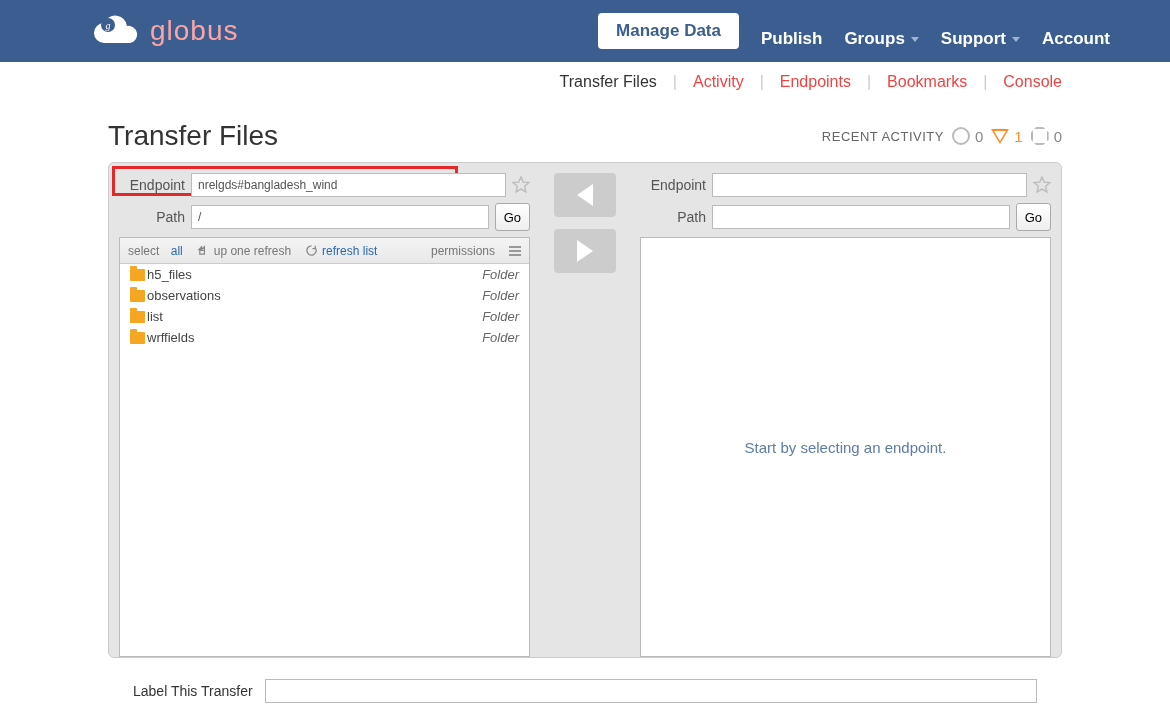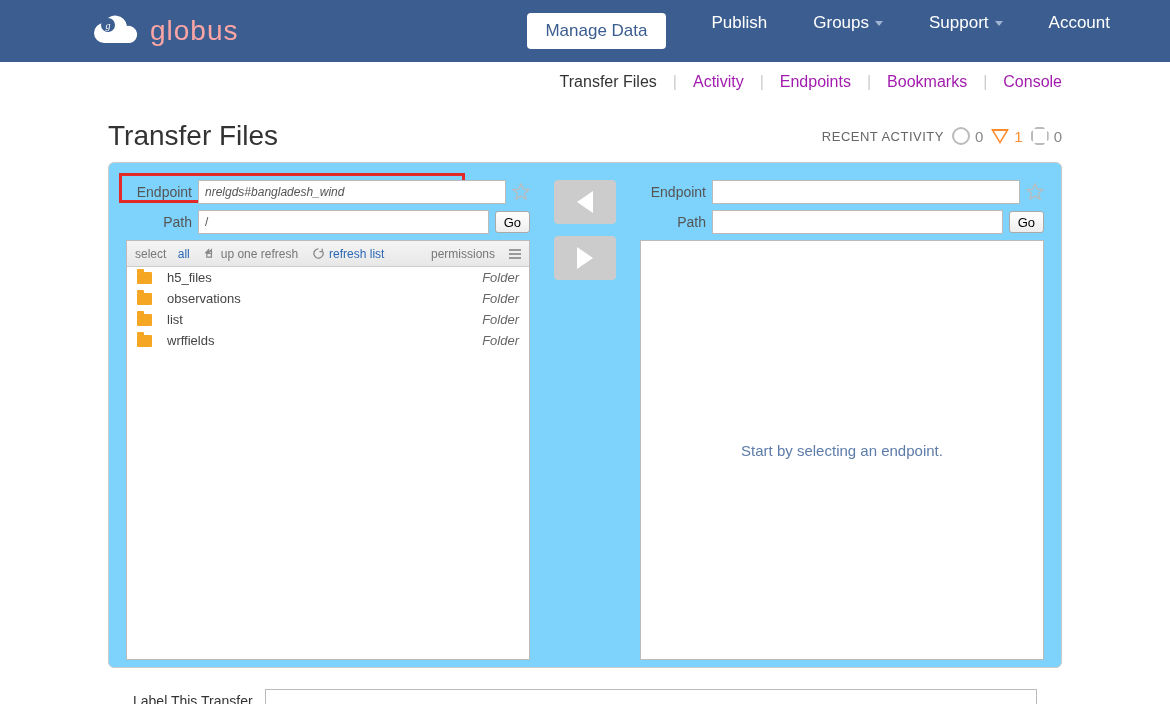--- a/index.html
+++ b/index.html
@@ -2,69 +2,69 @@
 <html><head>
 <meta charset="utf-8">
 <style>
   * { box-sizing: border-box; margin: 0; padding: 0; }
   body { font-family: "Helvetica Neue", Arial, sans-serif; font-size: 14px; background: #fff; color: #333; }
 
   .topbar { background: #3b5d8f; height: 62px; display: flex; align-items: center; padding: 0 60px 0 90px; }
   .logo-wrap { display: flex; align-items: center; gap: 10px; margin-right: auto; }
   .logo-cloud { position: relative; width: 50px; height: 32px; }
   .logo-text { color: #fca5a5; font-size: 28px; font-weight: 300; letter-spacing: 1px; }
-  .nav-main { display: flex; align-items: flex-start; gap: 46px; }
+  .nav-main { display: flex; align-items: flex-end; gap: 22px; font-weight: bold; }
   .nav-item { color: #fff; font-size: 17px; cursor: pointer; display: flex; align-items: center; gap: 4px; }
   .nav-item.active { background: #fff; color: #3b5d8f; padding: 8px 18px; border-radius: 4px; }
   .caret { display: inline-block; width: 0; height: 0; border-left: 4px solid transparent; border-right: 4px solid transparent; border-top: 5px solid #9fb4d3; margin-left: 2px; }
 
   .subnav { height: 40px; display: flex; align-items: center; justify-content: flex-end; padding: 0 108px 0 0; gap: 16px; font-size: 16px; }
   .subnav span.sep { color: #ccc; }
-  .subnav a { color: #a21caf; cursor: pointer; }
+  .subnav a { color: #ef4444; cursor: pointer; }
   .subnav a.current { color: #333; }
 
   .page { padding: 0 108px; }
   .page-head { display: flex; align-items: center; margin: 18px 0 10px; }
   .page-title { font-size: 28px; font-weight: 400; color: #333; }
   .recent { margin-left: auto; display: flex; align-items: center; gap: 8px; }
   .recent-label { font-size: 13px; letter-spacing: 0.5px; color: #666; }
   .badge { display: flex; align-items: center; gap: 5px; font-size: 15px; color: #888; }
   .shape-circle { width: 18px; height: 18px; border: 2px solid #bbb; border-radius: 50%; }
   .shape-tri { width: 0; height: 0; border-left: 9px solid transparent; border-right: 9px solid transparent; border-top: 15px solid #ff8c2b; position: relative; }
   .shape-tri::after { content:""; position:absolute; top:-13px; left:-6px; width:0; height:0; border-left:6px solid transparent; border-right:6px solid transparent; border-top:10px solid #fff; }
   .badge.orange { color: #ff8c2b; }
   .shape-oct { width: 18px; height: 18px; border: 2px solid #bbb; clip-path: polygon(30% 0,70% 0,100% 30%,100% 70%,70% 100%,30% 100%,0 70%,0 30%); }
 
-  .workspace { background: #7dd3fc; border: 1px solid #ccc; border-radius: 6px; padding: 7px; display: flex; gap: 0; position: relative; }
+  .workspace { background: #e5e5e5; border: 1px solid #ccc; border-radius: 6px; padding: 0; display: flex; gap: 0; position: relative; }
   .pane { flex: 1; padding: 10px 10px 0; min-width: 0; position: relative; }
   .pane-head-row { display: flex; align-items: center; gap: 6px; margin-bottom: 6px; position: relative; }
   .field-label { width: 66px; text-align: right; color: #555; font-size: 14px; }
-  .text-input { flex: 1; height: 24px; border: 1px solid #bbb; padding: 2px 6px; font-size: 12px; color: #555; font-style: italic; background: #fff; }
+  .text-input { flex: 1; height: 24px; border: 1px solid #bbb; padding: 2px 6px; font-size: 12px; color: #555; background: #fff; }
   .text-input.path { font-style: normal; }
   .star { width: 18px; height: 18px; color: #bbb; }
-  .go-btn { height: 22px; padding: 0 8px; border: 1px solid #aaa; background: linear-gradient(#fff,#eee); border-radius: 3px; font-size: 13px; cursor: pointer; }
+  .go-btn { height: 28px; padding: 0 8px; border: 1px solid #aaa; background: linear-gradient(#fff,#eee); border-radius: 3px; font-size: 13px; cursor: pointer; }
   .highlight-box { position: absolute; border: 3px solid #e3282a; pointer-events: none; }
 
   .center-col { width: 90px; display: flex; flex-direction: column; align-items: center; padding-top: 10px; gap: 12px; }
   .arrow-btn { width: 62px; height: 44px; background: #ccc; border-radius: 4px; display: flex; align-items: center; justify-content: center; cursor: pointer; }
   .arrow-left, .arrow-right { width: 0; height: 0; }
   .arrow-left { border-top: 11px solid transparent; border-bottom: 11px solid transparent; border-right: 16px solid #fff; }
   .arrow-right { border-top: 11px solid transparent; border-bottom: 11px solid transparent; border-left: 16px solid #fff; }
 
   .filebox { background: #fff; border: 1px solid #bbb; height: 420px; margin-top: 4px; display: flex; flex-direction: column; overflow: hidden; }
   .toolbar { background: linear-gradient(#f4f4f4,#e8e8e8); border-bottom: 1px solid #ccc; height: 26px; display: flex; align-items: center; padding: 0 8px; font-size: 12px; color: #777; gap: 14px; }
   .toolbar .tb-item { display: flex; align-items: center; gap: 4px; cursor: pointer; }
   .toolbar .blue { color: #2a68b5; }
   .toolbar .spacer { flex: 1; }
   .tb-icon { width: 13px; height: 13px; display: inline-block; }
   .menu-icon { display:inline-flex; flex-direction:column; gap:2px; }
   .menu-icon span { display:block; width:12px; height:2px; background:#999; }
 
   .filelist { flex: 1; overflow: auto; }
-  .row { display: flex; align-items: center; padding: 3px 10px; font-size: 13px; color: #444; gap: 15px; }
+  .row { display: flex; align-items: center; padding: 3px 10px; font-size: 13px; color: #444; gap: 2px; }
   .row .meta { margin-left: auto; font-style: italic; color: #666; }
   .icon-folder { width: 15px; height: 12px; background: #f5a623; border-radius: 1px; position: relative; }
   .icon-folder::before { content:""; position:absolute; top:-3px; left:0; width:7px; height:3px; background:#f5a623; border-radius:1px 1px 0 0; }
   .icon-file { width: 12px; height: 15px; background: #4a90e2; border-radius: 1px; position: relative; }
   .icon-file::after { content:""; position:absolute; top:3px; left:2px; right:2px; height:1px; background:#fff; box-shadow: 0 3px 0 #fff, 0 6px 0 #fff; }
 
   .empty-msg { flex:1; display:flex; align-items:center; justify-content:center; color:#5d7ca8; font-size:15px; }
 
   .label-row { padding: 20px 24px 10px; display: flex; align-items: center; gap: 12px; }
   .label-row input { flex:1; height:24px; border:1px solid #bbb; padding:2px 6px; }

